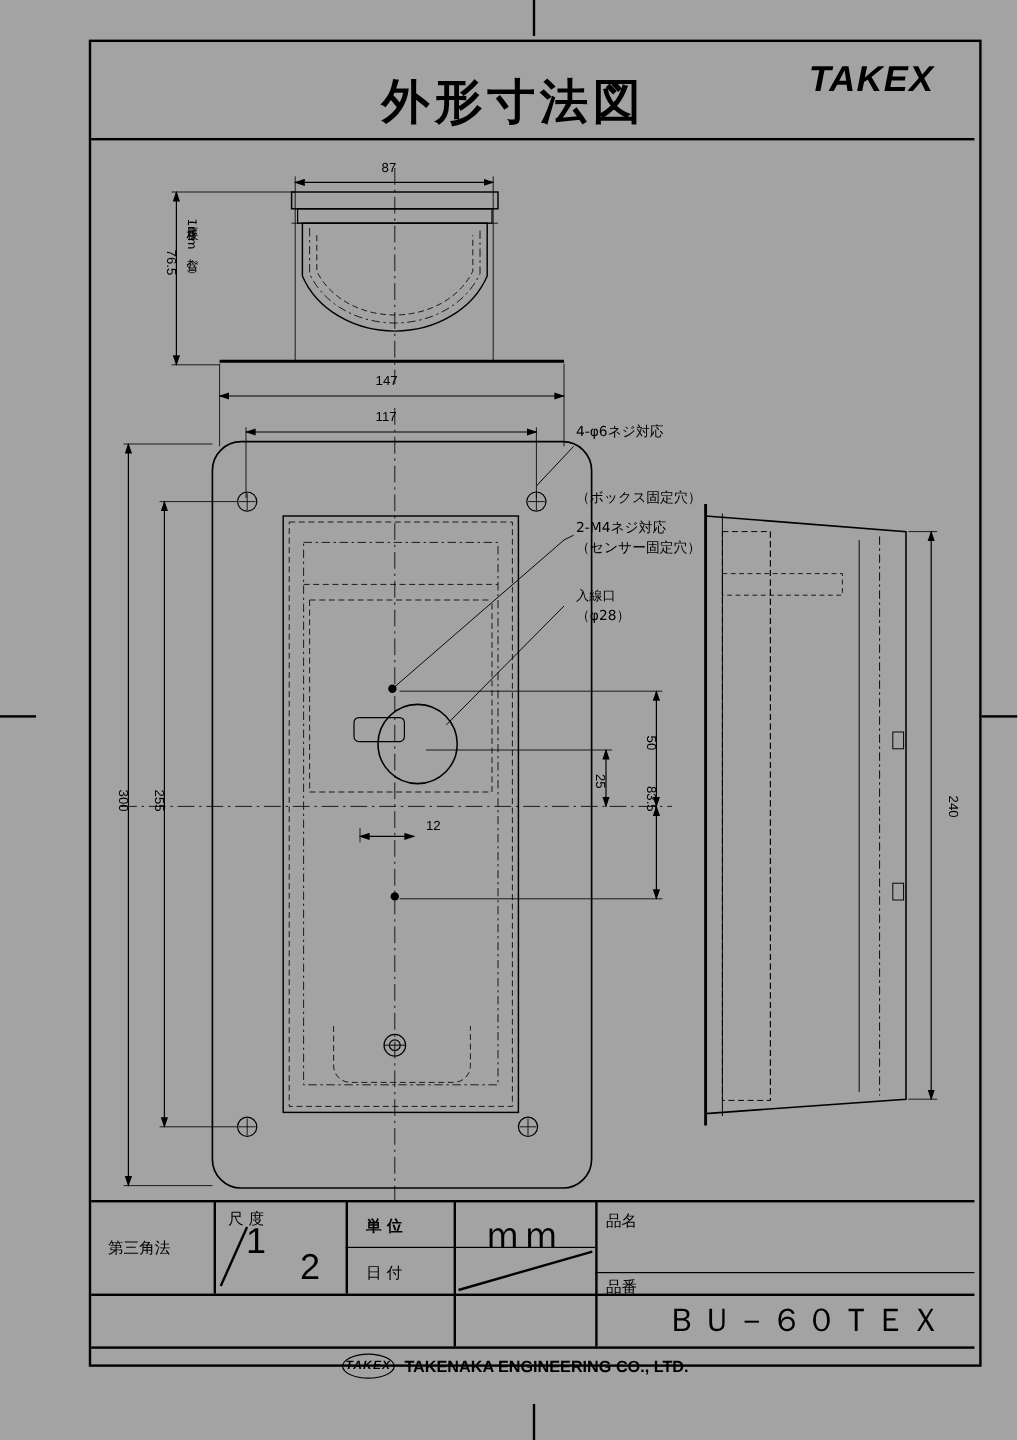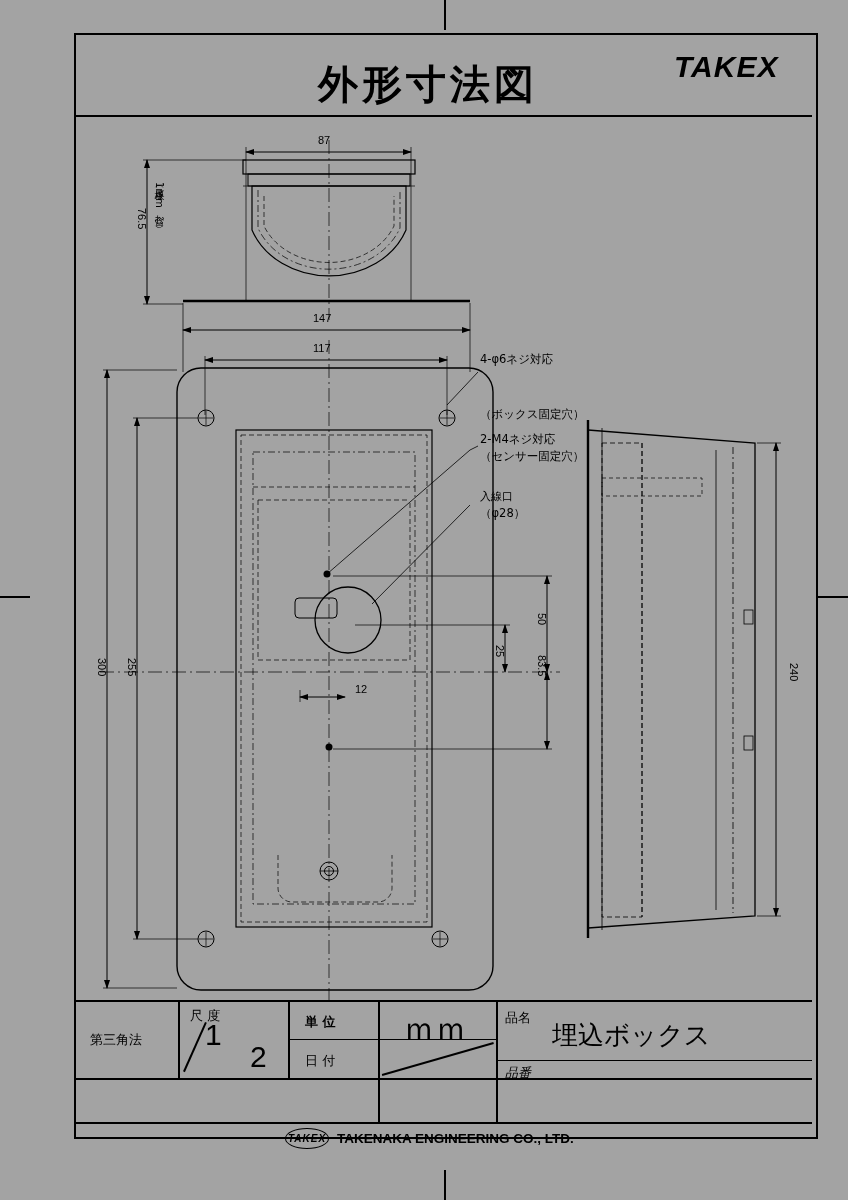--- a/index.html
+++ b/index.html
@@ -188,22 +188,22 @@
   <div class="line" style="left:205px;top:1022px;width:2px;height:54px;transform:rotate(24deg);transform-origin:top left;"></div>
   <div class="txt" style="left:250px;top:1040px;font-size:30px;">2</div>
 
   <div class="txt jp" style="left:305px;top:1013px;font-size:13px;font-weight:bold;">単 位</div>
   <div class="txt jp" style="left:305px;top:1052px;font-size:13px;">日 付</div>
   <div class="txt jp" style="left:403px;top:1008px;font-size:32px;">ｍｍ</div>
   <div class="txt jp" style="left:400px;top:1050px;font-size:14px;"></div>
   <div class="line" style="left:382px;top:1074px;width:116px;height:1.5px;transform:rotate(-16deg);transform-origin:left center;"></div>
 
   <div class="txt jp" style="left:505px;top:1009px;font-size:13px;">品名</div>
-  <div class="txt jp" style="left:552px;top:1018px;font-size:26px;">埋込ボックス</div>
-  <div class="txt jp" style="left:505px;top:1064px;font-size:13px;font-style:italic;">品番</div>
+  <div class="txt jp" style="left:505px;top:1064px;font-size:13px;">品番</div>
+  <div class="txt jp" style="left:555px;top:1082px;font-size:27px;letter-spacing:2px;">ＢＵ－６０ＴＥＸ</div>
 
   <div style="position:absolute;left:285px;top:1128px;display:flex;align-items:center;gap:8px;">
     <div style="width:42px;height:19px;border:1.6px solid #000;border-radius:50%;display:flex;align-items:center;justify-content:center;">
       <span class="brand" style="font-size:10px;">TAKEX</span>
     </div>
     <span style="font-size:13.5px;font-weight:bold;">TAKENAKA ENGINEERING CO., LTD.</span>
   </div>
 
 </div>
 

